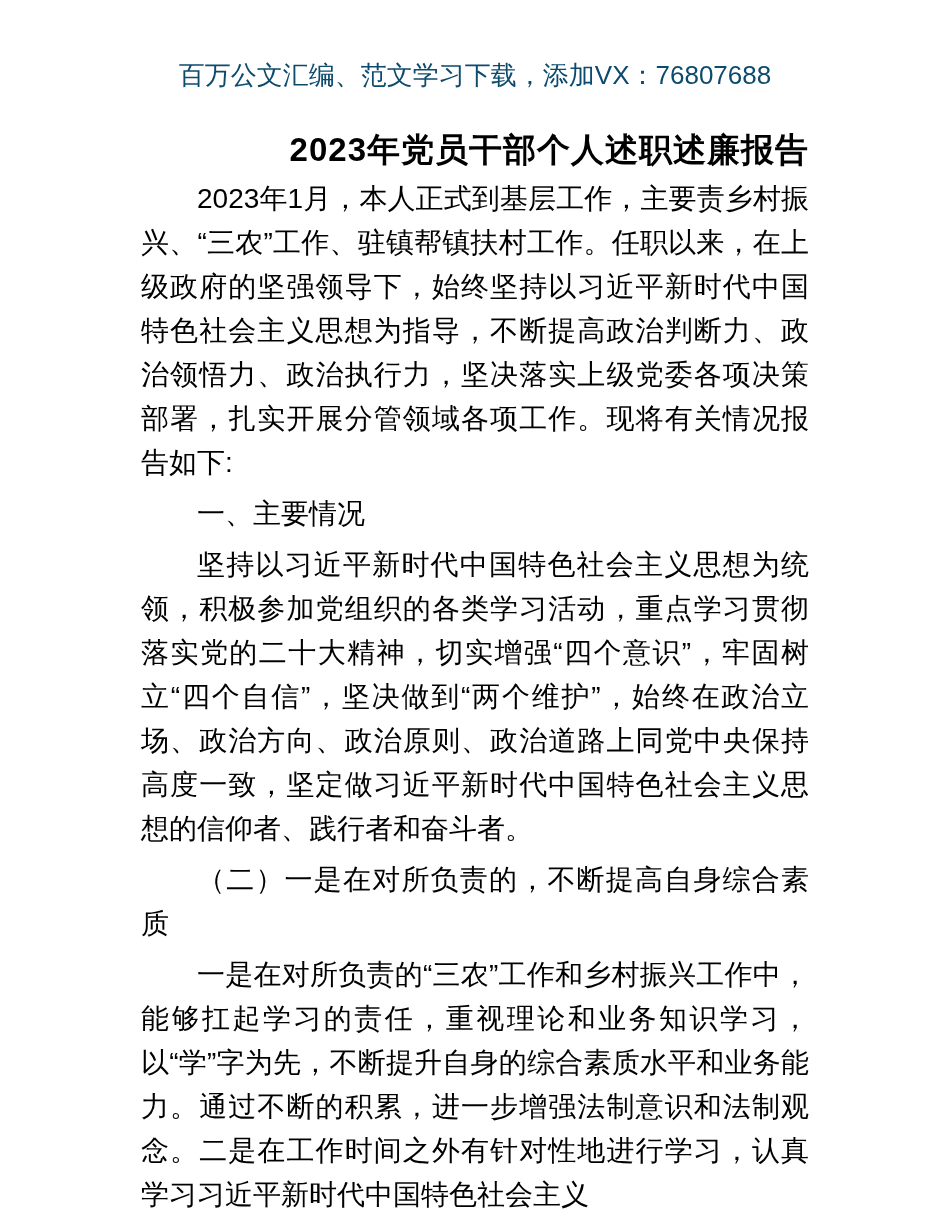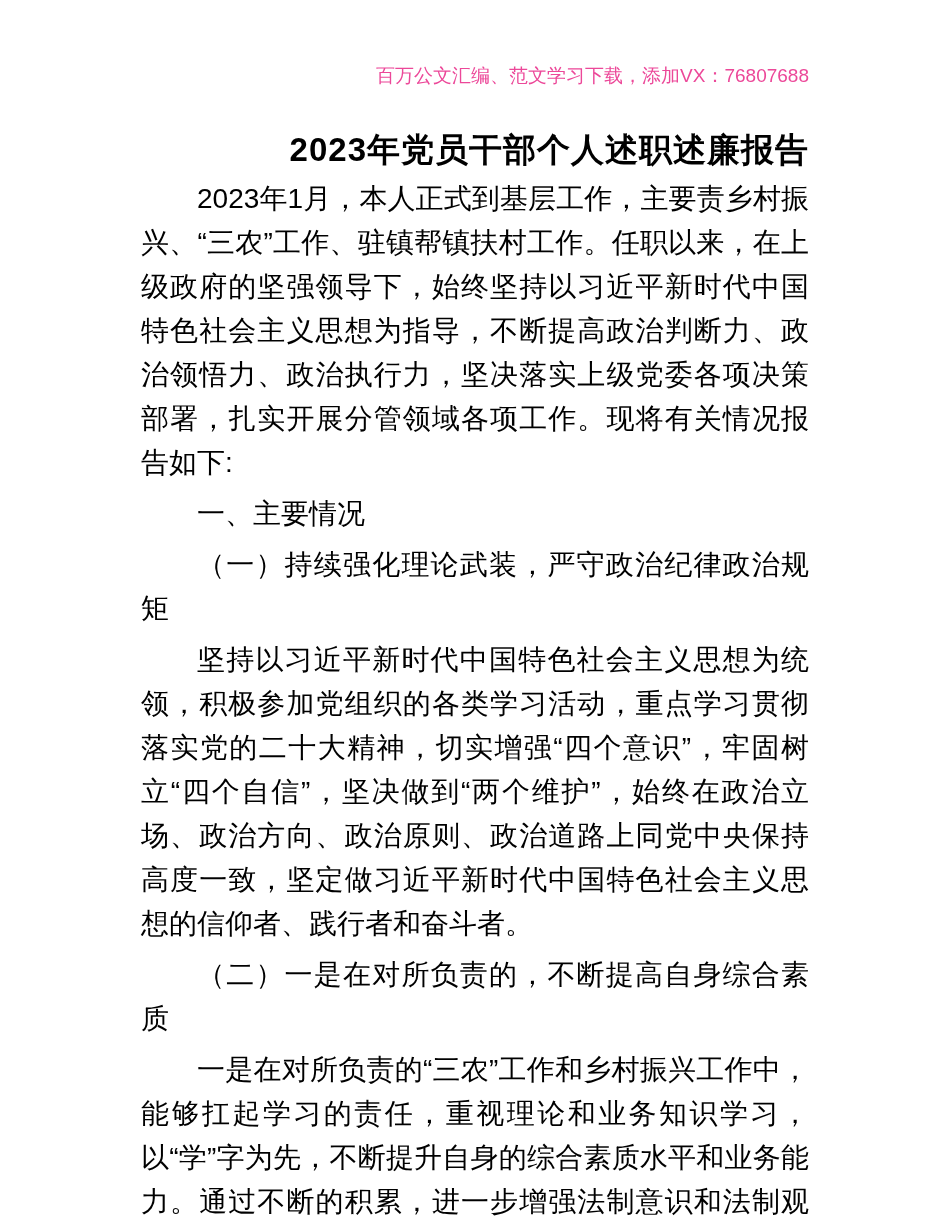--- a/index.html
+++ b/index.html
@@ -12,24 +12,24 @@
     width: 950px;
     height: 1230px;
     box-sizing: border-box;
     background: #ffffff;
     padding: 62px 141px 0 141px;
     overflow: hidden;
     font-family: "Liberation Sans", "DejaVu Sans", sans-serif;
     color: #000000;
   }
   .watermark {
-    color: #ec4899;
-    font-size: 19px;
+    color: #0c4a6e;
+    font-size: 26px;
     line-height: 27px;
-    text-align: right;
+    text-align: center;
     white-space: nowrap;
   }
   .doc-title {
     font-size: 33px;
     font-weight: bold;
     line-height: 40px;
     text-align: right;
     margin: 41px 0 0 0;
     letter-spacing: 1px;
   }
@@ -48,21 +48,20 @@
 <div class="page">
 
   <div class="watermark">百万公文汇编、范文学习下载，添加VX：76807688</div>
 
   <h1 class="doc-title">2023年党员干部个人述职述廉报告</h1>
 
   <p class="para">2023年1月，本人正式到基层工作，主要责乡村振兴、“三农”工作、驻镇帮镇扶村工作。任职以来，在上级政府的坚强领导下，始终坚持以习近平新时代中国特色社会主义思想为指导，不断提高政治判断力、政治领悟力、政治执行力，坚决落实上级党委各项决策部署，扎实开展分管领域各项工作。现将有关情况报告如下:</p>
 
   <p class="para">一、主要情况</p>
 
-  <p class="para">（一）持续强化理论武装，严守政治纪律政治规矩</p>
 
   <p class="para">坚持以习近平新时代中国特色社会主义思想为统领，积极参加党组织的各类学习活动，重点学习贯彻落实党的二十大精神，切实增强“四个意识”，牢固树立“四个自信”，坚决做到“两个维护”，始终在政治立场、政治方向、政治原则、政治道路上同党中央保持高度一致，坚定做习近平新时代中国特色社会主义思想的信仰者、践行者和奋斗者。</p>
 
   <p class="para">（二）一是在对所负责的，不断提高自身综合素质</p>
 
   <p class="para">一是在对所负责的“三农”工作和乡村振兴工作中，能够扛起学习的责任，重视理论和业务知识学习，以“学”字为先，不断提升自身的综合素质水平和业务能力。通过不断的积累，进一步增强法制意识和法制观念。二是在工作时间之外有针对性地进行学习，认真学习习近平新时代中国特色社会主义</p>
 
 </div>
 
 </body></html>

